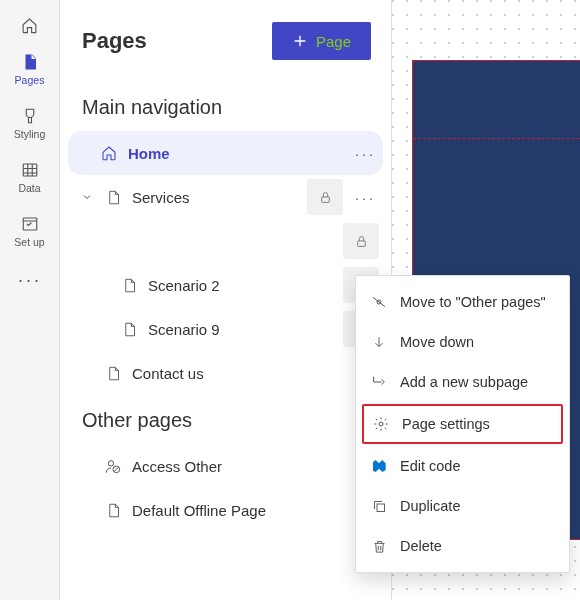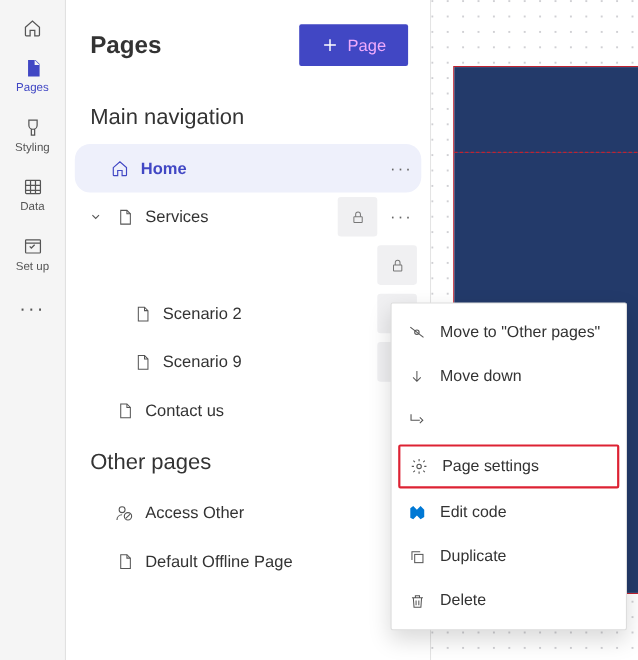--- a/index.html
+++ b/index.html
@@ -6,21 +6,21 @@
 body{width:580px;height:600px;background:#fff;overflow:hidden;position:relative}
 .app{display:flex;width:100%;height:100%}
 .rail{width:60px;background:#f5f5f5;border-right:1px solid #e1e1e1;display:flex;flex-direction:column;align-items:center;padding-top:8px}
 .rail-home{width:100%;height:34px;display:flex;align-items:center;justify-content:center;color:#555}
 .rail-item{width:100%;height:54px;display:flex;flex-direction:column;align-items:center;justify-content:center;font-size:10.5px;color:#555;cursor:pointer;gap:3px}
 .rail-item.active{color:#4147c4}
 .rail-more{width:100%;height:44px;display:flex;align-items:center;justify-content:center;color:#555;font-size:18px;letter-spacing:2px}
 .panel{width:332px;border-right:1px solid #e1e1e1;background:#fff;display:flex;flex-direction:column}
 .panel-header{display:flex;align-items:center;justify-content:space-between;padding:22px 20px 22px 22px}
 .panel-title{font-size:22px;font-weight:700;color:#333}
-.add-btn{background:#4147c4;color:#f0abfc;border:none;height:38px;padding:0 20px;font-size:15px;display:flex;align-items:center;gap:8px;cursor:pointer;border-radius:2px}
+.add-btn{background:#4147c4;color:#84cc16;border:none;height:38px;padding:0 20px;font-size:15px;display:flex;align-items:center;gap:8px;cursor:pointer;border-radius:2px}
 .section-title{font-size:20px;font-weight:400;color:#333;padding:14px 22px 12px}
 .tree{padding:0 8px}
 .row{display:flex;align-items:center;height:44px;border-radius:14px;position:relative}
 .row.sel{background:#eef0fb}
 .row-inner{display:flex;align-items:center;flex:1;gap:10px;padding-left:8px}
 .row-label{font-size:15px;color:#333}
 .row.sel .row-label{color:#4147c4;font-weight:600}
 .ind1 .row-inner{padding-left:12px}
 .ind2 .row-inner{padding-left:52px}
 .chev{width:14px;display:flex;justify-content:center;color:#555}
@@ -262,20 +262,21 @@
         </svg>
     </span>
     <span>Move down</span>
   </div>
   <div class="menu-item">
     <span class="mi">
       <svg width="16" height="16" viewBox="0 0 24 24" fill="none" stroke="currentColor" stroke-width="1.5">
           <path d="M4 4v8h12M16 8l4 4-4 4"></path>
         </svg>
     </span>
+    <span>Add a new subpage</span>
   </div>
   <div class="menu-item hl">
     <span class="mi">
       <svg width="16" height="16" viewBox="0 0 24 24" fill="none" stroke="currentColor" stroke-width="1.5">
           <circle cx="12" cy="12" r="3"></circle>
           <path d="M12 2v3M12 19v3M4.2 4.2l2.1 2.1M17.7 17.7l2.1 2.1M2 12h3M19 12h3M4.2 19.8l2.1-2.1M17.7 6.3l2.1-2.1"></path>
         </svg>
     </span>
     <span>Page settings</span>
   </div>

